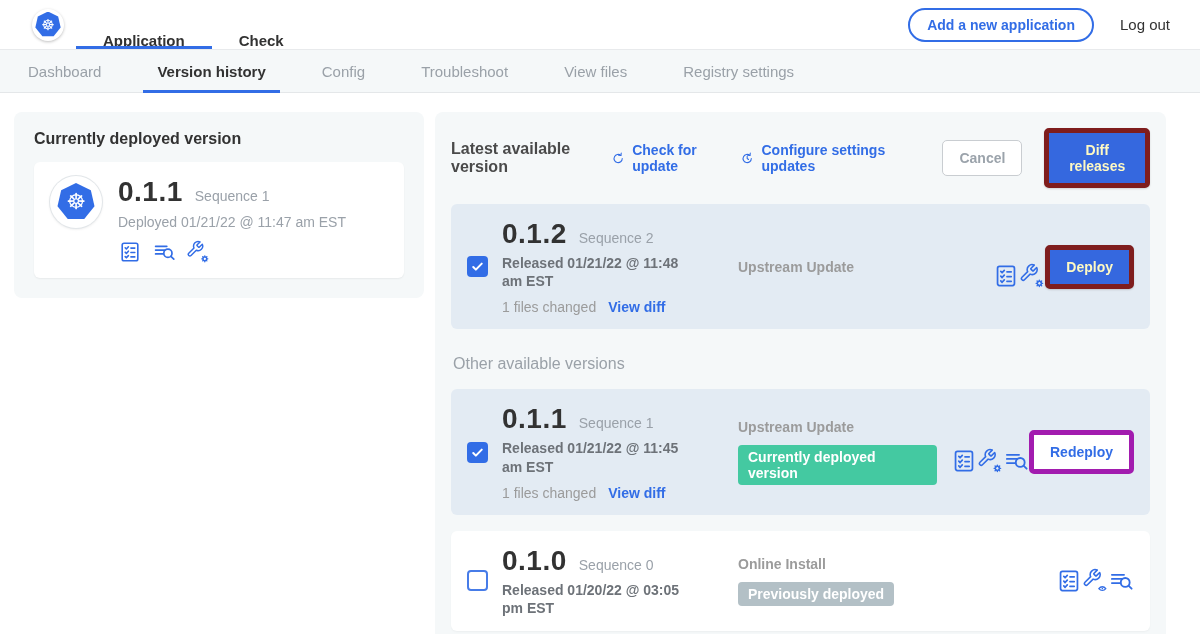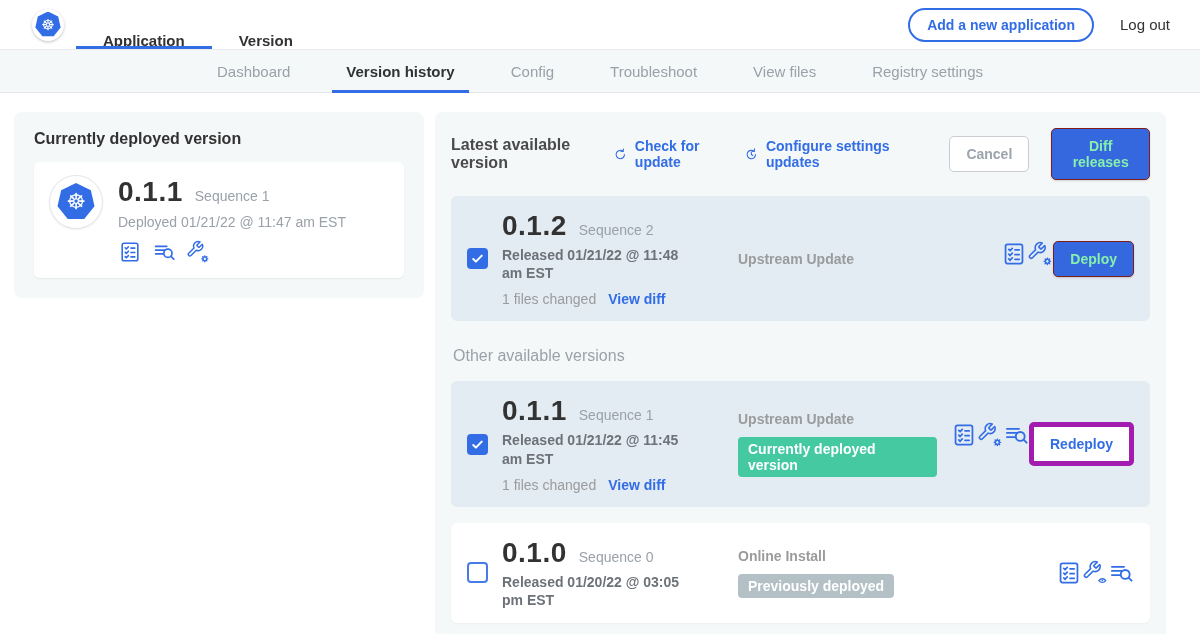--- a/index.html
+++ b/index.html
@@ -24,21 +24,21 @@
   .nav-tab.active::after { content: ""; position: absolute; left: 0; right: 0; bottom: 0;
              height: 3px; background: #326de6; }
   .nav-right { margin-left: auto; display: flex; align-items: center; gap: 26px; justify-content: center; }
   .add-app-btn { background: #fff; border: 2px solid #326de6; color: #326de6; font-weight: bold;
              font-size: 14px; padding: 7px 17px; border-radius: 17px; cursor: pointer;
              font-family: "Liberation Sans", sans-serif; }
   .logout { font-size: 15px; color: #323232; cursor: pointer; }
 
   
   .subnav { height: 43px; background: #f5f8f9; border-bottom: 1px solid #e4e7e9;
-            display: flex; justify-content: center; }
+            display: flex; }
   .subnav-item { position: relative; display: flex; align-items: center; padding: 0 28px;
             font-size: 15px; color: #9aa1a8; cursor: pointer; }
   .subnav-item.active { color: #323232; font-weight: bold; }
   .subnav-item.active::after { content: ""; position: absolute; left: 14px; right: 14px; bottom: -1px;
             height: 3px; background: #326de6; }
 
   
   .main { display: flex; align-items: flex-start; gap: 11px; padding: 19px 34px 0 14px; }
 
   
@@ -61,21 +61,21 @@
   .available-panel { flex: 1; background: #f5f8f9; border-radius: 8px; padding: 16px; }
   .avail-header { display: flex; align-items: center; gap: 22px; }
   .avail-title { font-size: 16px; font-weight: bold; color: #4a4a4a; }
   .hdr-link { display: inline-flex; align-items: center; gap: 7px; color: #326de6;
             font-size: 14px; font-weight: bold; cursor: pointer; }
   .hdr-link svg { width: 19px; height: 19px; }
   .hdr-spacer { flex: 1; }
   .btn { font-family: "Liberation Sans", sans-serif; font-size: 14px; font-weight: bold;
             border-radius: 5px; padding: 9px 16px; cursor: pointer; }
   .btn-cancel { background: #fff; border: 1px solid #c9cdd1; color: #9ba3ab; }
-  .btn-primary { background: #3568df; border: 1px solid #7f1d1d; color: #86efac;
+  .btn-primary { background: #3568df; border: 5px solid #7f1d1d; color: #fef9c3;
             box-shadow: 0 1px 2px rgba(0,0,0,.15); }
   .btn-outline { background: #fff; border: 5px solid #a21caf; color: #326de6; }
 
   .version-row { border-radius: 6px; padding: 14px 16px; margin-top: 16px;
             display: flex; align-items: center; gap: 14px; }
   .version-row.selected { background: #e3ebf3; }
   .version-row.plain { background: #fff; box-shadow: 0 1px 2px rgba(0,0,0,.04); }
   .checkbox { width: 21px; height: 21px; border-radius: 4px; flex: 0 0 21px; cursor: pointer; }
   .checkbox.checked { background: #326de6; display: flex; align-items: center; justify-content: center; }
   .checkbox.unchecked { background: #fff; border: 2px solid #477ce8; }
@@ -83,21 +83,21 @@
   .released { font-size: 14px; font-weight: bold; color: #6d7278; margin-top: 4px;
             max-width: 196px; line-height: 1.3; }
   .files-line { margin-top: 9px; font-size: 14px; color: #9b9b9b; }
   .view-diff { color: #326de6; font-weight: bold; margin-left: 12px; cursor: pointer; }
   .row-mid { flex: 1; }
   .source { font-size: 14px; font-weight: bold; color: #9b9b9b; }
   .badge { display: inline-block; margin-top: 10px; padding: 4px 10px; border-radius: 4px;
             font-size: 14px; font-weight: bold; color: #fff; }
   .badge.green { background: #44c9a1; }
   .badge.gray { background: #b3c0c6; }
-  .row-actions { display: flex; align-items: flex-start; }
+  .row-actions { display: flex; align-items: flex-end; }
   .row-actions .b-icon svg { width: 26px; height: 26px; }
   .other-label { font-size: 16px; color: #9aa1a8; margin: 26px 0 0 2px; }
 </style>
 </head>
 <body>
 
 <svg width="0" height="0" style="position:absolute">
   <defs>
     <symbol id="i-checklist" viewBox="0 0 24 24" fill="none" stroke="currentColor" stroke-width="1.6" stroke-linecap="round" stroke-linejoin="round">
       <rect x="4.2" y="3.2" width="15.6" height="17.6" rx="1.8"></rect>
@@ -150,21 +150,21 @@
   <div class="logo-circle">
     <div class="heptagon small">
       <span class="wheel">☸</span>
     </div>
   </div>
   <nav class="nav-tabs">
     <div class="nav-tab active">
       <span>Application</span>
     </div>
     <div class="nav-tab">
-      <span>Version</span>
+      <span>Check</span>
     </div>
   </nav>
   <div class="nav-right">
     <button class="add-app-btn">Add a new application</button>
     <span class="logout">Log out</span>
   </div>
 </header>
 
 <nav class="subnav">
   <div class="subnav-item">

